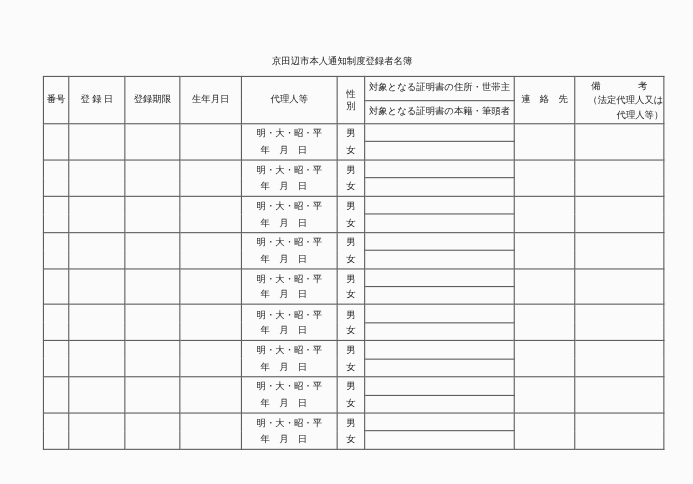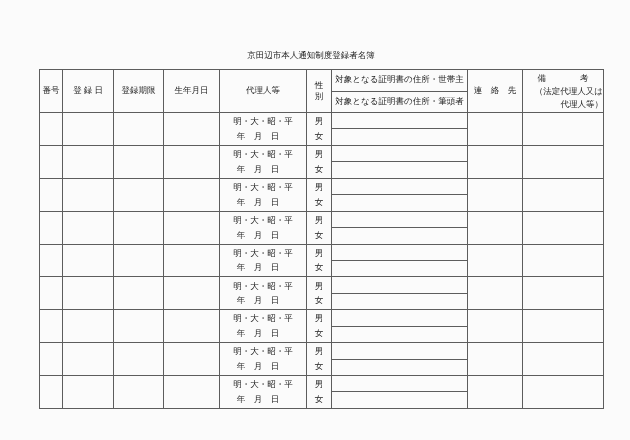--- a/index.html
+++ b/index.html
@@ -84,21 +84,21 @@
         </th>
         <th class="cert-h">対象となる証明書の住所・世帯主</th>
         <th rowspan="2">連　絡　先</th>
         <th rowspan="2" class="remarks-h">
           <div class="rm1">備　　　　考</div>
           <div class="rm2">（法定代理人又は</div>
           <div class="rm2">代理人等）</div>
         </th>
       </tr>
       <tr>
-        <th class="cert-h">対象となる証明書の住所・筆頭者</th>
+        <th class="cert-h">対象となる証明書の本籍・筆頭者</th>
       </tr>
     </thead>
     <tbody id="roster-body">
         <tr class="sub-row-top">
           <td class="c-number" rowspan="2"></td>
           <td class="c-regdate" rowspan="2"></td>
           <td class="c-regexp" rowspan="2"></td>
           <td class="c-regapp" rowspan="2"></td>
           <td class="c-birth" rowspan="2">
             <div class="era">明・大・昭・平</div>

